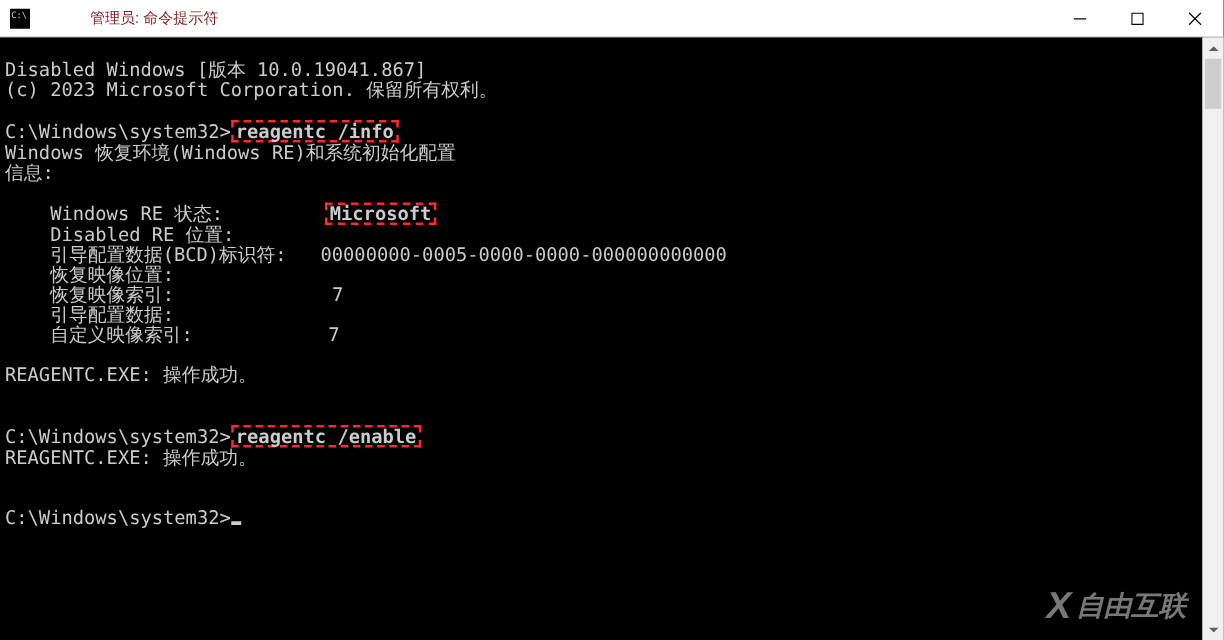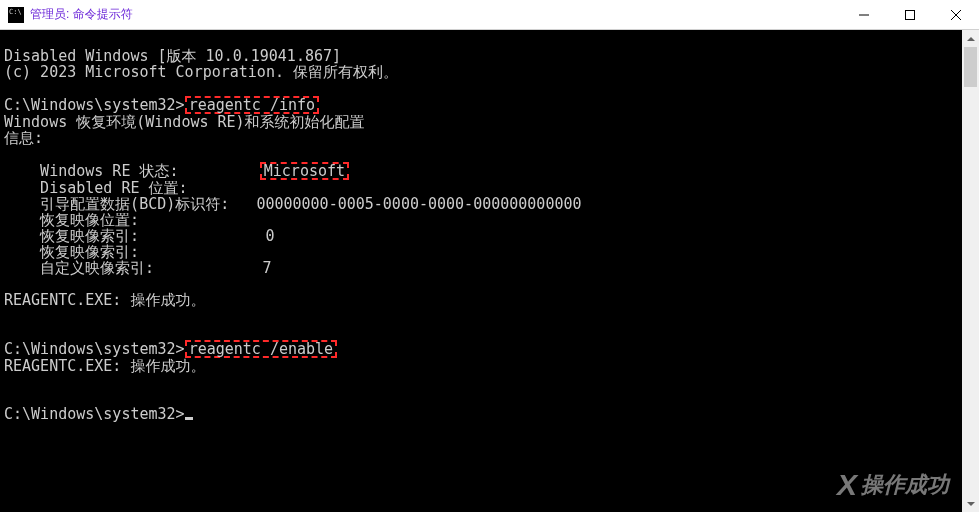--- a/index.html
+++ b/index.html
@@ -35,22 +35,23 @@
     font-size: 7px;
     font-family: Consolas, monospace;
     position: absolute;
     top: 2px;
     left: 1px;
     line-height: 7px;
   }
   .titlebar-text {
     font-family: "Microsoft YaHei", "SimSun", sans-serif;
     font-size: 12px;
-    color: #6d28d9;
+    color: #7f1d1d;
     flex: 1;
+    margin-left: 42px;
   }
   .win-controls {
     display: flex;
     height: 100%;
   }
   .win-btn {
     width: 46px;
     height: 100%;
     display: flex;
     align-items: center;
@@ -67,20 +68,21 @@
     font-family: "NSimSun", "SimSun", "Consolas", monospace;
     white-space: pre;
     letter-spacing: 0;
     position: relative;
   }
   .highlight-box {
     border: 2px dashed #ff2a2a;
     padding: 0 2px;
     display: inline-block;
     line-height: 14px;
+    font-weight: bold;
   }
   .scrollbar {
     position: absolute;
     right: 0;
     top: 30px;
     width: 17px;
     height: 482px;
     background: #f0f0f0;
   }
   .scroll-arrow {
@@ -162,22 +164,22 @@
 <span>(c) 2023 Microsoft Corporation. 保留所有权利。</span>
 
 <span>C:\Windows\system32&gt;</span><span class="highlight-box"><span>reagentc /info</span></span>
 <span>Windows 恢复环境(Windows RE)和系统初始化配置</span>
 <span>信息:</span>
 
 <span>    Windows RE 状态:         </span><span class="highlight-box"><span>Microsoft</span></span>
 <span>    Disabled RE 位置:</span>
 <span>    引导配置数据(BCD)标识符:   00000000-0005-0000-0000-000000000000</span>
 <span>    恢复映像位置:</span>
-<span>    恢复映像索引:              0</span>
-<span>    恢复映像索引:</span>
+<span>    恢复映像索引:              7</span>
+<span>    引导配置数据:</span>
 <span>    自定义映像索引:            7</span>
 
 <span>REAGENTC.EXE: 操作成功。</span>
 
 
 <span>C:\Windows\system32&gt;</span><span class="highlight-box"><span>reagentc /enable</span></span>
 <span>REAGENTC.EXE: 操作成功。</span>
 
 
 <span>C:\Windows\system32&gt;</span><span class="cursor"></span>
@@ -194,14 +196,14 @@
   </div>
   <div class="scroll-arrow">
     <svg width="8" height="4">
         <polygon points="0,0 8,0 4,4" fill="#606060"></polygon>
       </svg>
   </div>
 </div>
 
 <div class="watermark">
   <span class="watermark-x">X</span>
-  <span>操作成功</span>
+  <span>自由互联</span>
 </div>
 
 </body></html>

